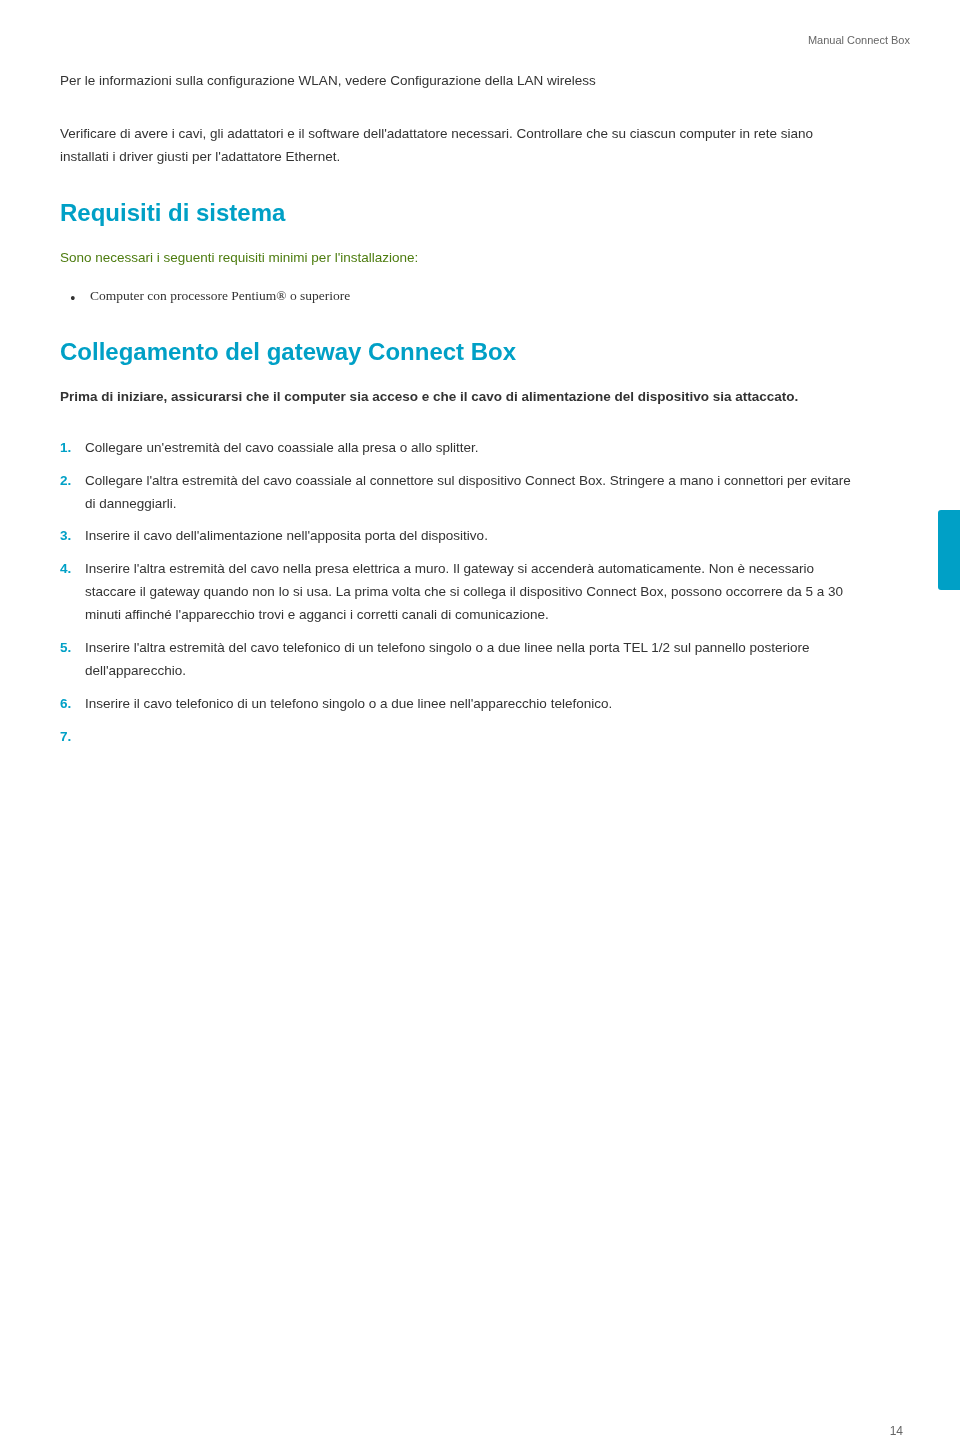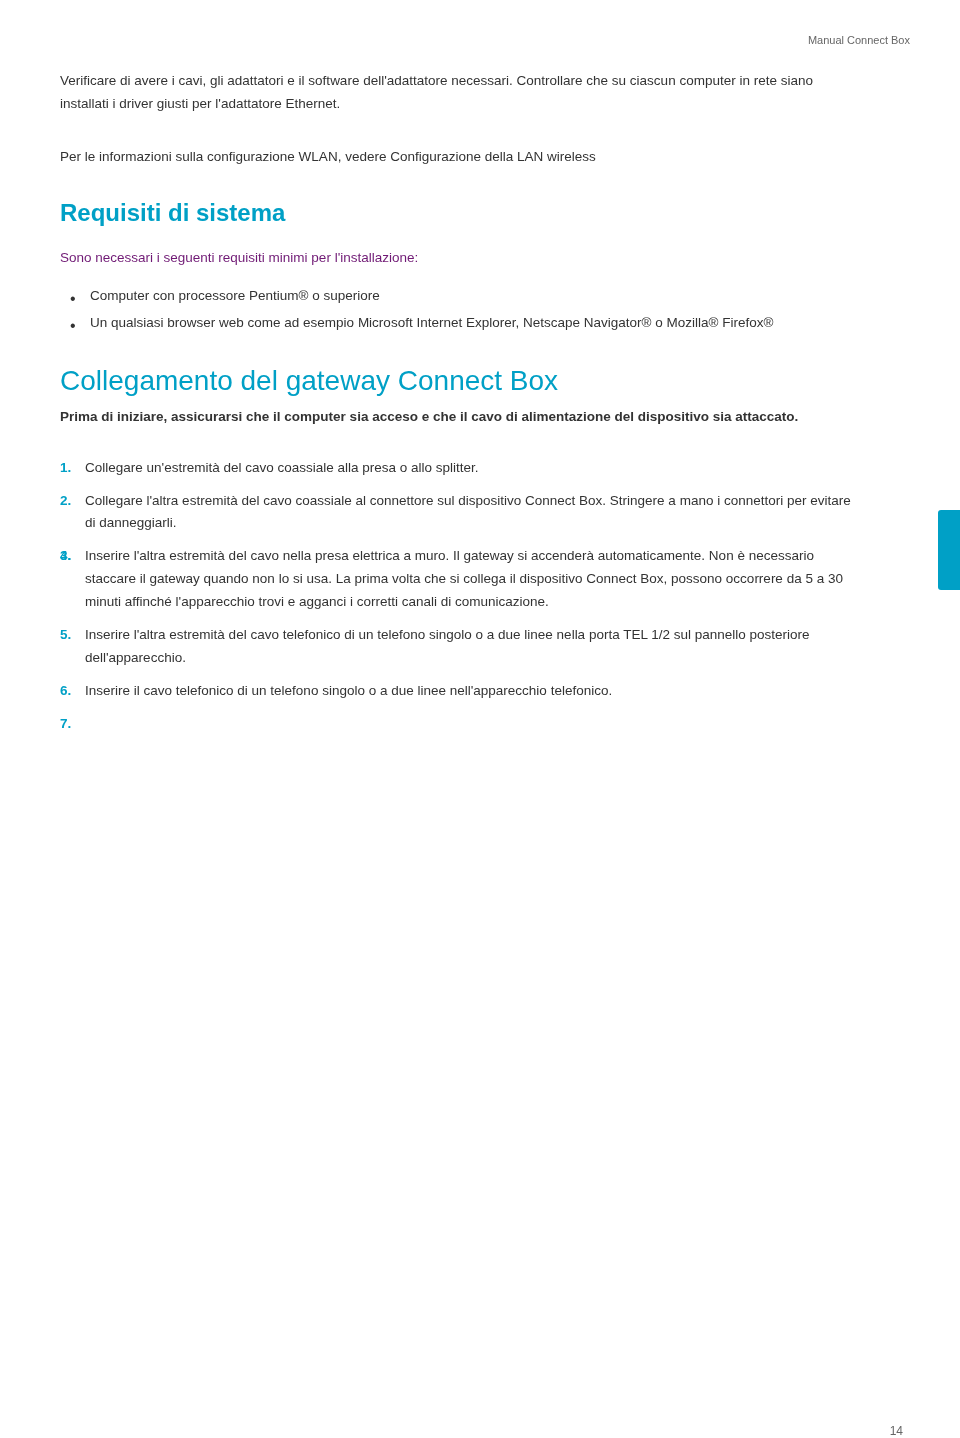--- a/index.html
+++ b/index.html
@@ -66,28 +66,29 @@
       font-size: 24px;
       font-weight: 700;
       color: #00a0c6;
       margin-bottom: 20px;
       margin-top: 10px;
     }
 
     .section-subtitle {
       font-size: 13.5px;
       line-height: 1.7;
-      color: #701a75;
+      color: #4d7c0f;
       margin-bottom: 15px;
     }
 
     .bullet-list {
       list-style: none;
       padding-left: 10px;
       margin-bottom: 8px;
+      font-family: Liberation Serif, serif;
     }
 
     .bullet-list li {
       font-size: 13.5px;
       line-height: 1.7;
       color: #333333;
       padding-left: 20px;
       position: relative;
       margin-bottom: 4px;
     }
@@ -95,25 +96,25 @@
     .bullet-list li::before {
       content: '•';
       position: absolute;
       left: 0;
       top: 0;
       font-size: 16px;
       color: #333333;
     }
 
     .gateway-section-title {
-      font-size: 28px;
-      font-weight: 400;
+      font-size: 24px;
+      font-weight: 700;
       color: #00a0c6;
       margin-top: 30px;
-      margin-bottom: 9px;
+      margin-bottom: 20px;
     }
 
     .gateway-intro {
       font-size: 13.5px;
       line-height: 1.7;
       color: #333333;
       margin-bottom: 28px;
       font-weight: bold;
     }
 
@@ -154,49 +155,47 @@
 <div class="page-container">
 
   <div class="header">
     <span class="header-title">Manual Connect Box</span>
   </div>
 
   <div class="sidebar-tab"></div>
 
   <div class="content-area">
 
+    <p class="intro-text">Per le informazioni sulla configurazione WLAN, vedere Configurazione della LAN wireless</p>
     <p class="intro-text">Verificare di avere i cavi, gli adattatori e il software dell'adattatore necessari. Controllare che su ciascun computer in rete siano installati i driver giusti per l'adattatore Ethernet.</p>
-    <p class="intro-text">Per le informazioni sulla configurazione WLAN, vedere Configurazione della LAN wireless</p>
 
     <h2 class="section-title">Requisiti di sistema</h2>
     <p class="section-subtitle">Sono necessari i seguenti requisiti minimi per l'installazione:</p>
 
     <ul class="bullet-list">
       <li>
         <span>Computer con processore Pentium® o superiore</span>
       </li>
-      <li>
-        <span>Un qualsiasi browser web come ad esempio Microsoft Internet Explorer, Netscape Navigator® o Mozilla® Firefox®</span>
-      </li>
     </ul>
 
     <h2 class="gateway-section-title">Collegamento del gateway Connect Box</h2>
     <p class="gateway-intro">Prima di iniziare, assicurarsi che il computer sia acceso e che il cavo di alimentazione del dispositivo sia attaccato.</p>
 
     <ol class="numbered-list">
       <li>
         <span class="num">1.</span>
         <span>Collegare un'estremità del cavo coassiale alla presa o allo splitter.</span>
       </li>
       <li>
         <span class="num">2.</span>
         <span>Collegare l'altra estremità del cavo coassiale al connettore sul dispositivo Connect Box. Stringere a mano i connettori per evitare di danneggiarli.</span>
       </li>
       <li>
         <span class="num">3.</span>
+        <span>Inserire il cavo dell'alimentazione nell'apposita porta del dispositivo.</span>
       </li>
       <li>
         <span class="num">4.</span>
         <span>Inserire l'altra estremità del cavo nella presa elettrica a muro. Il gateway si accenderà automaticamente. Non è necessario staccare il gateway quando non lo si usa. La prima volta che si collega il dispositivo Connect Box, possono occorrere da 5 a 30 minuti affinché l'apparecchio trovi e agganci i corretti canali di comunicazione.</span>
       </li>
       <li>
         <span class="num">5.</span>
         <span>Inserire l'altra estremità del cavo telefonico di un telefono singolo o a due linee nella porta TEL 1/2 sul pannello posteriore dell'apparecchio.</span>
       </li>
       <li>

